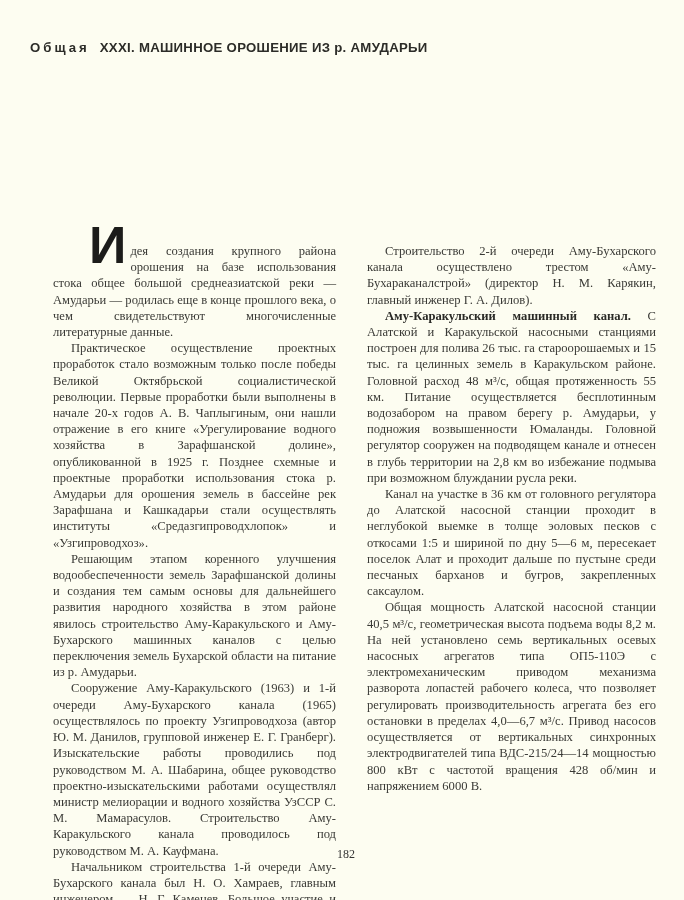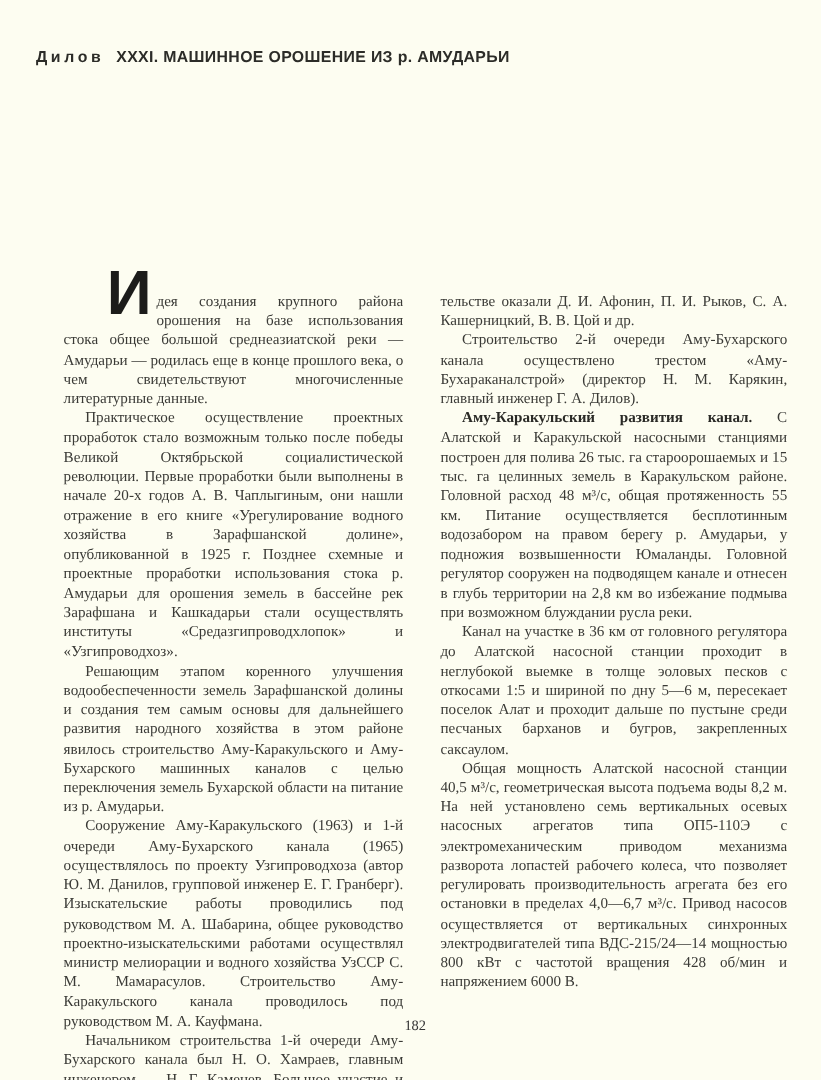--- a/index.html
+++ b/index.html
@@ -16,38 +16,37 @@
   .dropcap { float:left; font-family:"Liberation Sans","DejaVu Sans",sans-serif; font-weight:bold;
              font-size:52px; line-height:40px; height:40px; margin:-18px 4px 0 0; color:#1c1c1a;
              padding-left:36px; }
   .b { font-weight:bold; color:#2a2a26; }
   .pagenum { position:absolute; left:337px; top:847px; font-size:12px; color:#333; }
 </style>
 </head>
 <body>
 
 <div class="title">
-  <span class="glava">Дилов</span>
+  <span class="glava">Общая</span>
   <span>XXXI. МАШИННОЕ ОРОШЕНИЕ ИЗ р. АМУДАРЬИ</span>
 </div>
 
 <div class="col left">
   <p class="noindent">
     <span class="dropcap">И</span><span>дея создания крупного района орошения на базе использования стока общее большой среднеазиатской реки — Амударьи — родилась еще в конце прошлого века, о чем свидетельствуют многочисленные литературные данные.</span>
   </p>
   <p>Практическое осуществление проектных проработок стало возможным только после победы Великой Октябрьской социалистической революции. Первые проработки были выполнены в начале 20-х годов А. В. Чаплыгиным, они нашли отражение в его книге «Урегулирование водного хозяйства в Зарафшанской долине», опубликованной в 1925 г. Позднее схемные и проектные проработки использования стока р. Амударьи для орошения земель в бассейне рек Зарафшана и Кашкадарьи стали осуществлять институты «Средазгипроводхлопок» и «Узгипроводхоз».</p>
   <p>Решающим этапом коренного улучшения водообеспеченности земель Зарафшанской долины и создания тем самым основы для дальнейшего развития народного хозяйства в этом районе явилось строительство Аму-Каракульского и Аму-Бухарского машинных каналов с целью переключения земель Бухарской области на питание из р. Амударьи.</p>
   <p>Сооружение Аму-Каракульского (1963) и 1-й очереди Аму-Бухарского канала (1965) осуществлялось по проекту Узгипроводхоза (автор Ю. М. Данилов, групповой инженер Е. Г. Гранберг). Изыскательские работы проводились под руководством М. А. Шабарина, общее руководство проектно-изыскательскими работами осуществлял министр мелиорации и водного хозяйства УзССР С. М. Мамарасулов. Строительство Аму-Каракульского канала проводилось под руководством М. А. Кауфмана.</p>
   <p>Начальником строительства 1-й очереди Аму-Бухарского канала был Н. О. Хамраев, главным инженером — Н. Г. Каменев. Большое участие и техническую помощь в строи-</p>
 </div>
 
 <div class="col right">
-  <p class="noindent">тельстве оказали Д. И. Афонин, П. И. Рыков, С. А. Кашерницкий, В. В. Цой и др.</p>
   <p>Строительство 2-й очереди Аму-Бухарского канала осуществлено трестом «Аму-Бухараканалстрой» (директор Н. М. Карякин, главный инженер Г. А. Дилов).</p>
   <p>
-    <span class="b">Аму-Каракульский развития канал.</span>
+    <span class="b">Аму-Каракульский машинный канал.</span>
     <span>С Алатской и Каракульской насосными станциями построен для полива 26 тыс. га староорошаемых и 15 тыс. га целинных земель в Каракульском районе. Головной расход 48 м³/с, общая протяженность 55 км. Питание осуществляется бесплотинным водозабором на правом берегу р. Амударьи, у подножия возвышенности Юмаланды. Головной регулятор сооружен на подводящем канале и отнесен в глубь территории на 2,8 км во избежание подмыва при возможном блуждании русла реки.</span>
   </p>
   <p>Канал на участке в 36 км от головного регулятора до Алатской насосной станции проходит в неглубокой выемке в толще эоловых песков с откосами 1:5 и шириной по дну 5—6 м, пересекает поселок Алат и проходит дальше по пустыне среди песчаных барханов и бугров, закрепленных саксаулом.</p>
   <p>Общая мощность Алатской насосной станции 40,5 м³/с, геометрическая высота подъема воды 8,2 м. На ней установлено семь вертикальных осевых насосных агрегатов типа ОП5-110Э с электромеханическим приводом механизма разворота лопастей рабочего колеса, что позволяет регулировать производительность агрегата без его остановки в пределах 4,0—6,7 м³/с. Привод насосов осуществляется от вертикальных синхронных электродвигателей типа ВДС-215/24—14 мощностью 800 кВт с частотой вращения 428 об/мин и напряжением 6000 В.</p>
 </div>
 
 <div class="pagenum">182</div>
 
 </body></html>

